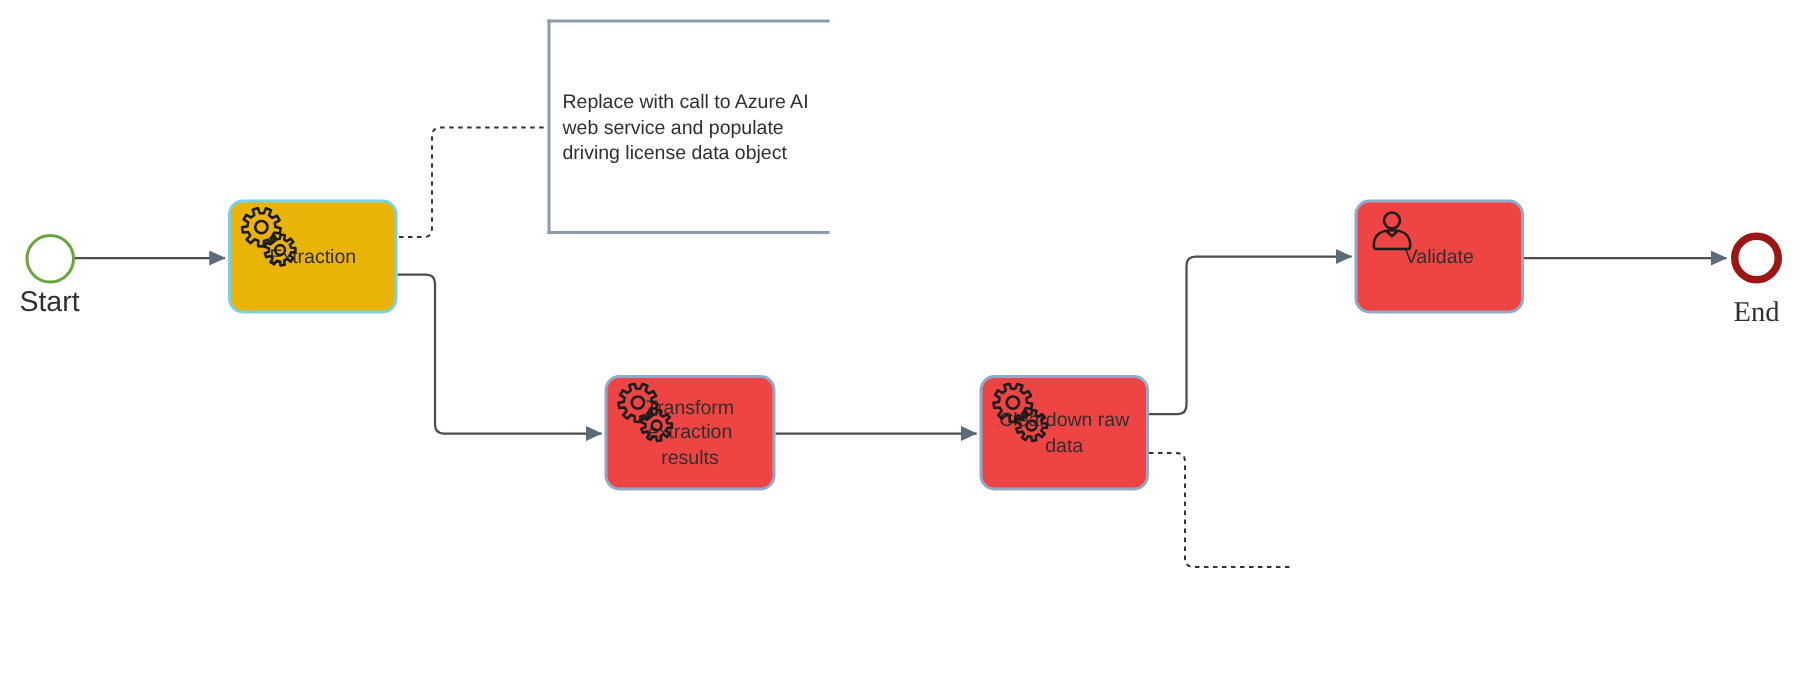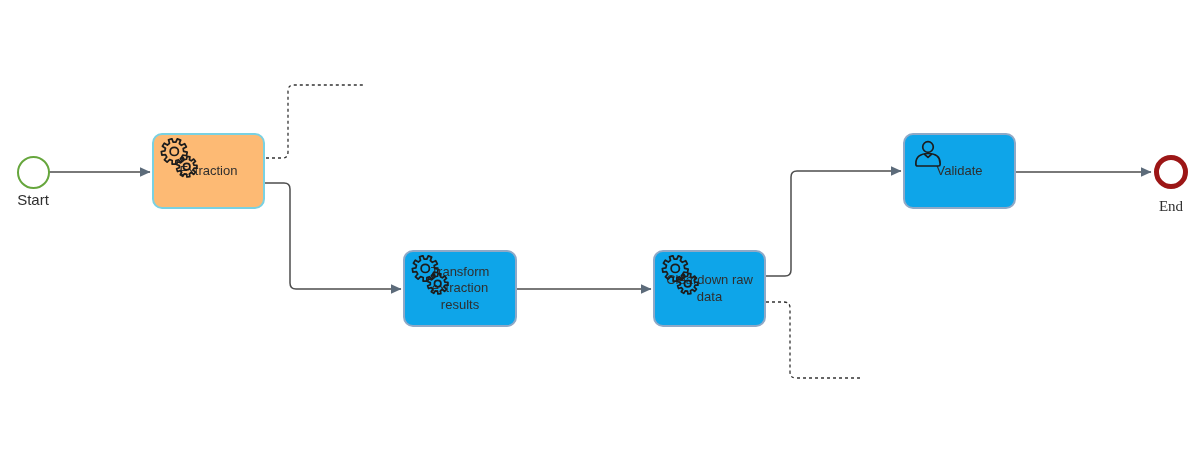--- a/index.html
+++ b/index.html
@@ -5,32 +5,32 @@
   html,body{margin:0;padding:0;background:#fff;}
   #canvas{
     position:relative;width:1204px;height:461px;background:#ffffff;overflow:hidden;
     font-family:"Liberation Sans", sans-serif;color:#2f2f2f;
   }
   #edge-layer{position:absolute;left:0;top:0;width:1204px;height:461px;}
   .flow{fill:none;stroke:#4d4d4d;stroke-width:1.5;}
   .assoc{fill:none;stroke:#333333;stroke-width:1.3;stroke-dasharray:3 3;}
   .task{
     position:absolute;box-sizing:border-box;border-radius:10px;
-    border:2px solid #8fa9c7;background:#0ea5e9;
+    border:2px solid #8fa9c7;background:#ef4444;
     display:flex;align-items:center;justify-content:center;
   }
-  .task--highlight{border-color:#79d1e2;background:#fdba74;}
+  .task--highlight{border-color:#79d1e2;background:#eab308;}
   .task-label{font-size:13px;line-height:1.25;text-align:center;color:#2f2f2f;}
   .task-icon{position:absolute;top:3px;left:4px;}
   .gear-svg path,.gear-svg circle{fill:none;stroke:#1c1c1c;stroke-width:1.8;stroke-linejoin:round;}
   .person-svg circle,.person-svg path{fill:none;stroke:#1c1c1c;stroke-width:1.7;stroke-linejoin:round;}
   .event{position:absolute;box-sizing:border-box;border-radius:50%;background:#fff;}
   .event--start{left:17px;top:156px;width:33px;height:33px;border:2.5px solid #66a63d;}
   .event--end{left:1154px;top:155px;width:34px;height:34px;border:5px solid #9c1616;}
-  .event-label{position:absolute;font-size:15px;text-align:center;color:#2f2f2f;}
+  .event-label{position:absolute;font-size:19px;text-align:center;color:#2f2f2f;}
   .event-label--start{left:8px;top:191px;width:50px;}
   .event-label--end{left:1146px;top:198px;width:50px;font-family:Liberation Serif, serif;}
   .annotation{
     position:absolute;box-sizing:border-box;
     border-left:2px solid #8c9bab;border-top:2px solid #8c9bab;border-bottom:2px solid #8c9bab;
     display:flex;align-items:center;background:transparent;
   }
   .annotation--top{left:365px;top:13px;width:188px;height:143px;}
   .annotation--bottom{left:863px;top:307px;width:190px;height:143px;}
   .annotation-text{padding-left:8px;font-size:13px;line-height:1.32;color:#2f2f2f;}
@@ -65,20 +65,23 @@
   <div class="task task--highlight" style="left:152px;top:133px;width:113px;height:76px;">
     <svg class="task-icon gear-svg" width="44" height="44" viewBox="0 0 46 46">
         <path d="M26.36,11.10 L26.80,13.93 L30.47,14.85 L29.72,18.53 L26.03,17.80 L24.55,20.25 L26.77,23.31 L23.83,25.65 L21.48,22.72 L18.77,23.64 L18.50,27.42 L14.75,27.31 L14.83,23.56 L12.16,22.52 L9.53,25.24 L6.72,22.75 L9.19,19.92 L7.81,17.41 L4.05,17.81 L3.50,14.09 L7.21,13.52 L7.77,10.71 L4.63,8.59 L6.60,5.39 L9.81,7.34 L12.04,5.55 L11.00,1.91 L14.57,0.72 L15.77,4.28 L18.64,4.34 L20.18,0.88 L23.67,2.26 L22.31,5.76 L24.46,7.65 L27.87,5.99 L29.65,9.30 Z"></path>
         <circle cx="17" cy="14" r="4.3"></circle>
         <path d="M37.64,31.55 L36.87,33.69 L39.13,35.76 L37.19,38.06 L34.86,36.10 L32.89,37.25 L33.29,40.29 L30.33,40.80 L29.80,37.80 L27.56,37.41 L25.91,40.00 L23.31,38.48 L24.84,35.85 L23.37,34.10 L20.44,35.03 L19.43,32.20 L22.29,31.16 L22.28,28.88 L19.45,27.71 L20.49,24.89 L23.35,25.93 L24.81,24.18 L23.39,21.46 L26.00,19.97 L27.52,22.60 L29.76,22.20 L30.43,19.21 L33.38,19.74 L32.85,22.74 L34.83,23.88 L37.26,22.01 L39.18,24.32 L36.85,26.27 L37.64,28.41 L40.70,28.55 L40.69,31.55 Z"></path>
         <circle cx="30" cy="30" r="3.4"></circle>
       </svg>
     <div class="task-label">Extraction</div>
   </div>
 
+  <div class="annotation annotation--top">
+    <div class="annotation-text">Replace with call to Azure AI web service and populate driving license data object</div>
+  </div>
 
   <div class="task" style="left:403px;top:250px;width:114px;height:77px;">
     <svg class="task-icon gear-svg" width="44" height="44" viewBox="0 0 46 46">
         <path d="M26.36,11.10 L26.80,13.93 L30.47,14.85 L29.72,18.53 L26.03,17.80 L24.55,20.25 L26.77,23.31 L23.83,25.65 L21.48,22.72 L18.77,23.64 L18.50,27.42 L14.75,27.31 L14.83,23.56 L12.16,22.52 L9.53,25.24 L6.72,22.75 L9.19,19.92 L7.81,17.41 L4.05,17.81 L3.50,14.09 L7.21,13.52 L7.77,10.71 L4.63,8.59 L6.60,5.39 L9.81,7.34 L12.04,5.55 L11.00,1.91 L14.57,0.72 L15.77,4.28 L18.64,4.34 L20.18,0.88 L23.67,2.26 L22.31,5.76 L24.46,7.65 L27.87,5.99 L29.65,9.30 Z"></path>
         <circle cx="17" cy="14" r="4.3"></circle>
         <path d="M37.64,31.55 L36.87,33.69 L39.13,35.76 L37.19,38.06 L34.86,36.10 L32.89,37.25 L33.29,40.29 L30.33,40.80 L29.80,37.80 L27.56,37.41 L25.91,40.00 L23.31,38.48 L24.84,35.85 L23.37,34.10 L20.44,35.03 L19.43,32.20 L22.29,31.16 L22.28,28.88 L19.45,27.71 L20.49,24.89 L23.35,25.93 L24.81,24.18 L23.39,21.46 L26.00,19.97 L27.52,22.60 L29.76,22.20 L30.43,19.21 L33.38,19.74 L32.85,22.74 L34.83,23.88 L37.26,22.01 L39.18,24.32 L36.85,26.27 L37.64,28.41 L40.70,28.55 L40.69,31.55 Z"></path>
         <circle cx="30" cy="30" r="3.4"></circle>
       </svg>
     <div class="task-label label-transform">Transform extraction results</div>
   </div>

